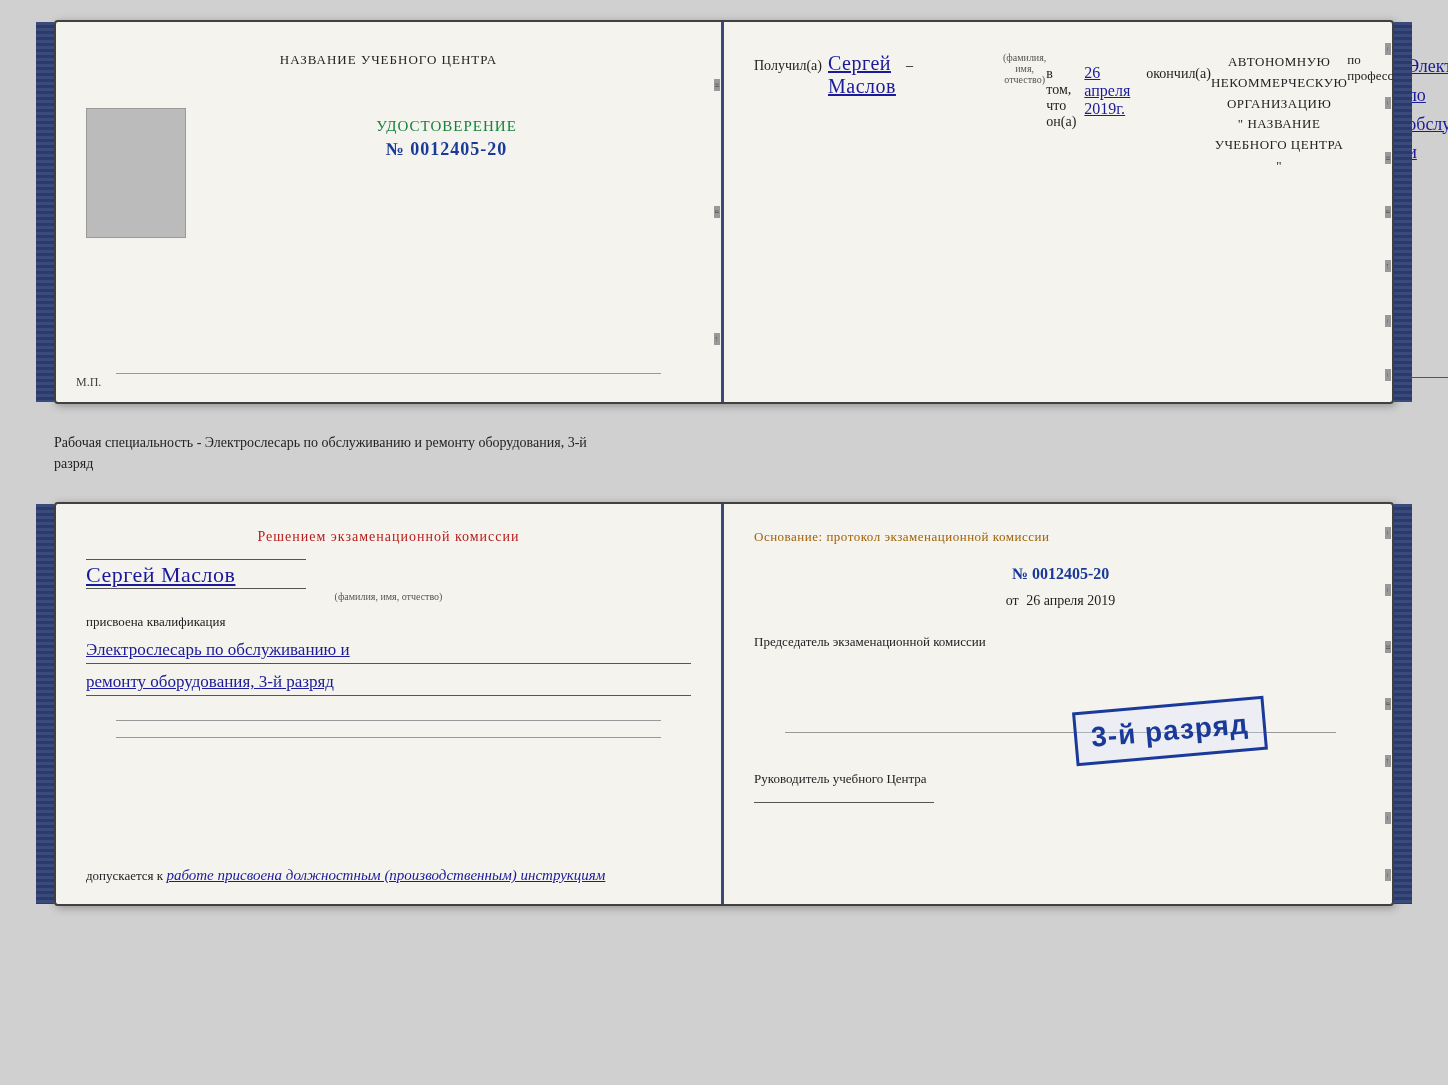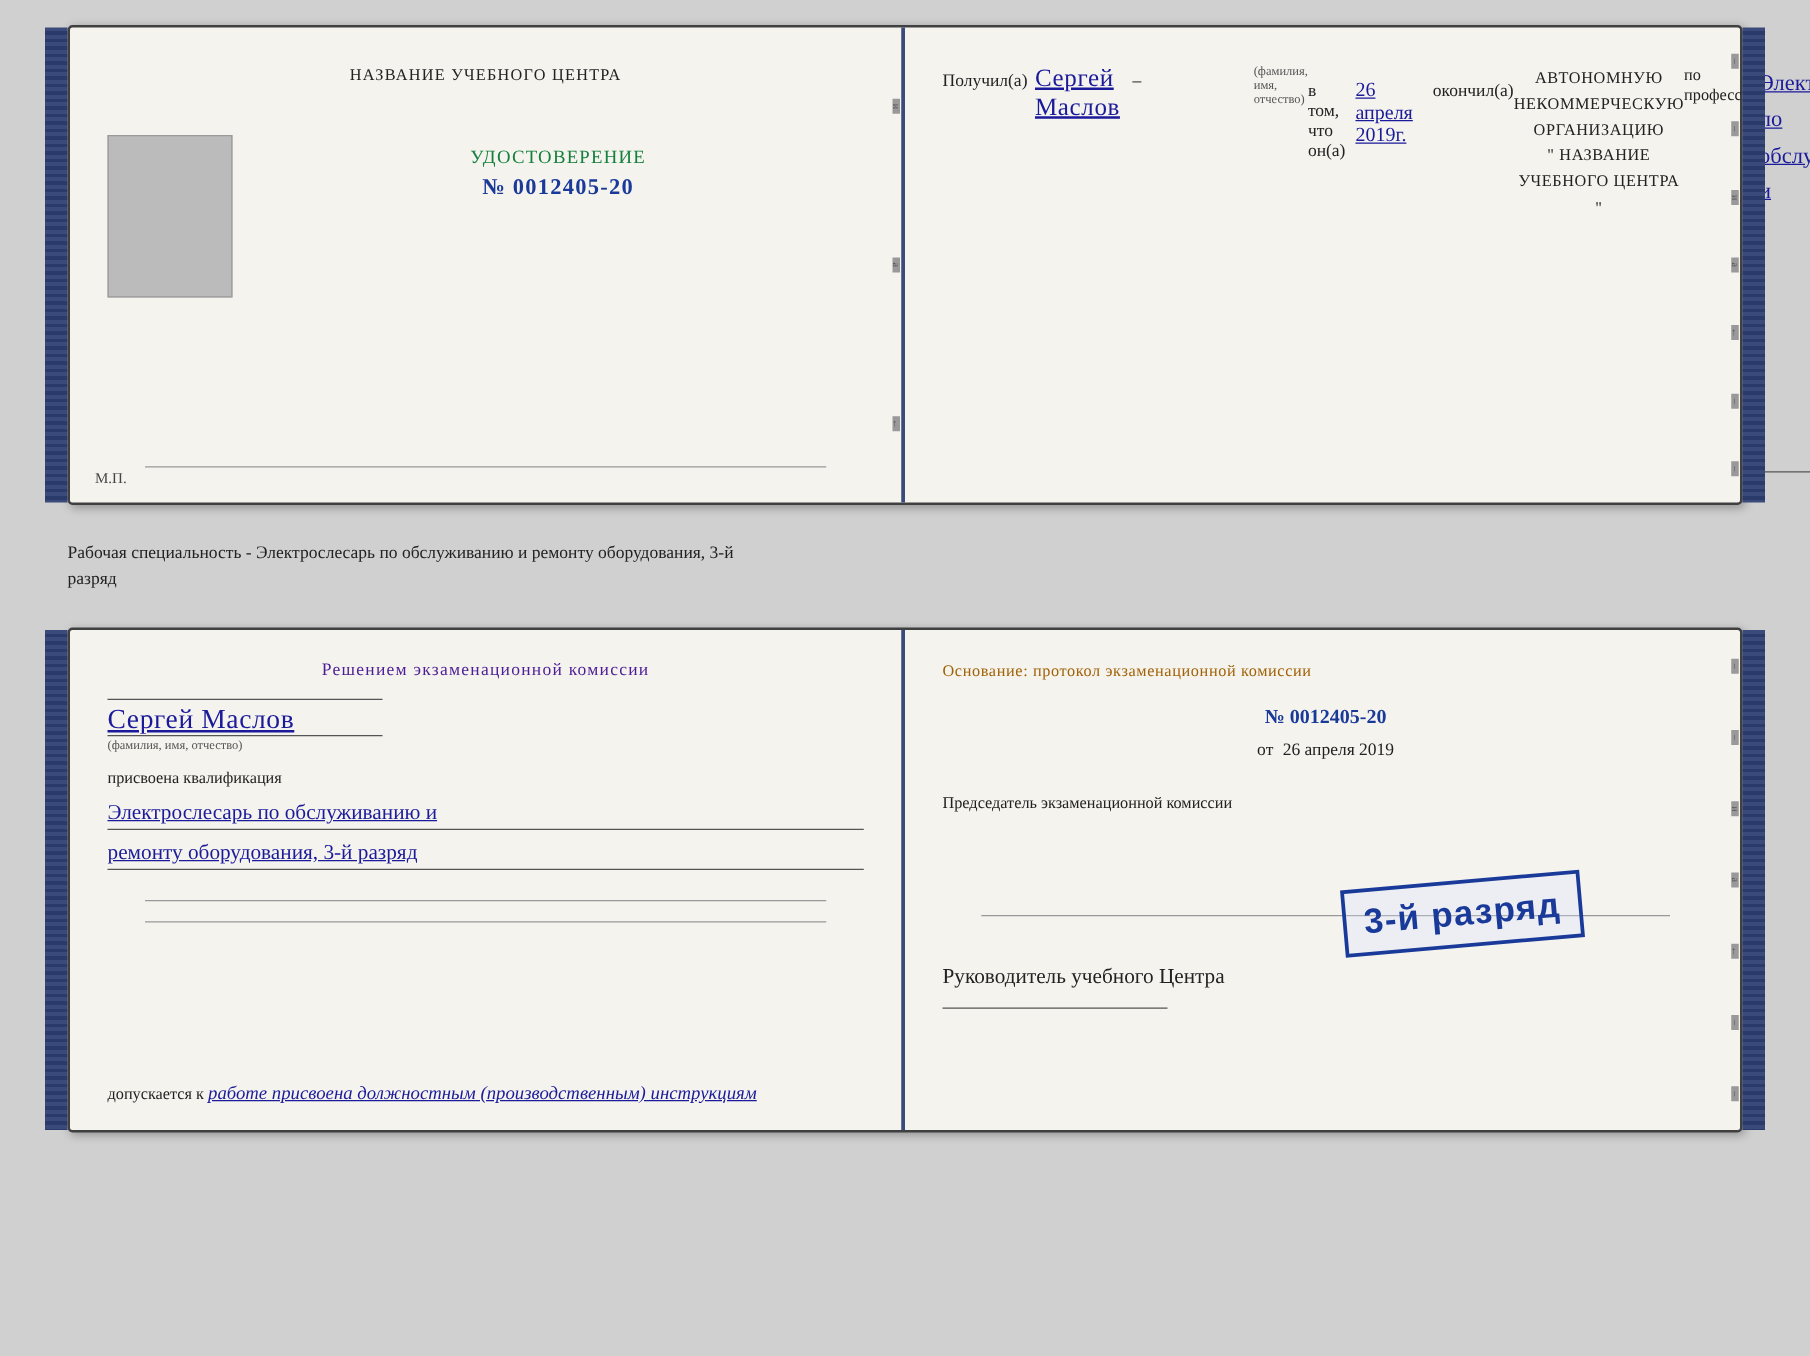--- a/index.html
+++ b/index.html
@@ -160,20 +160,21 @@
       font-family: 'Segoe Script', 'Brush Script MT', cursive;
       color: #1a1a9a;
       font-size: 20px;
       text-decoration: underline;
       letter-spacing: 0.5px;
     }
 
     .fio-subtitle {
       font-size: 10px;
       color: #555;
+      text-align: center;
       display: block;
     }
 
     .vtom-row {
       display: flex;
       align-items: baseline;
       font-size: 14px;
       color: #222;
       margin-top: 12px;
       margin-bottom: 16px;
@@ -237,21 +238,21 @@
       padding: 25px 25px 20px 30px;
       display: flex;
       flex-direction: column;
       position: relative;
       min-height: 400px;
     }
 
     .resheniem-title {
       text-align: center;
       font-size: 14px;
-      color: #4c1d95;
+      color: #b91c1c;
       letter-spacing: 1px;
       margin-bottom: 14px;
     }
 
     .name-block {
       margin-bottom: 4px;
     }
 
     .signature-line {
       border-bottom: 1px solid #555;
@@ -304,21 +305,21 @@
     }
 
     .predsedatel-block {
       font-size: 13px;
       color: #222;
       margin-bottom: 2px;
       position: relative;
     }
 
     .rukovoditel-block {
-      font-size: 17px;
+      font-size: 13px;
       color: #222;
       margin-top: 30px;
     }
 
     .signature-line-long {
       border-bottom: 1px solid #555;
       width: 180px;
       margin-top: 15px;
     }
 

